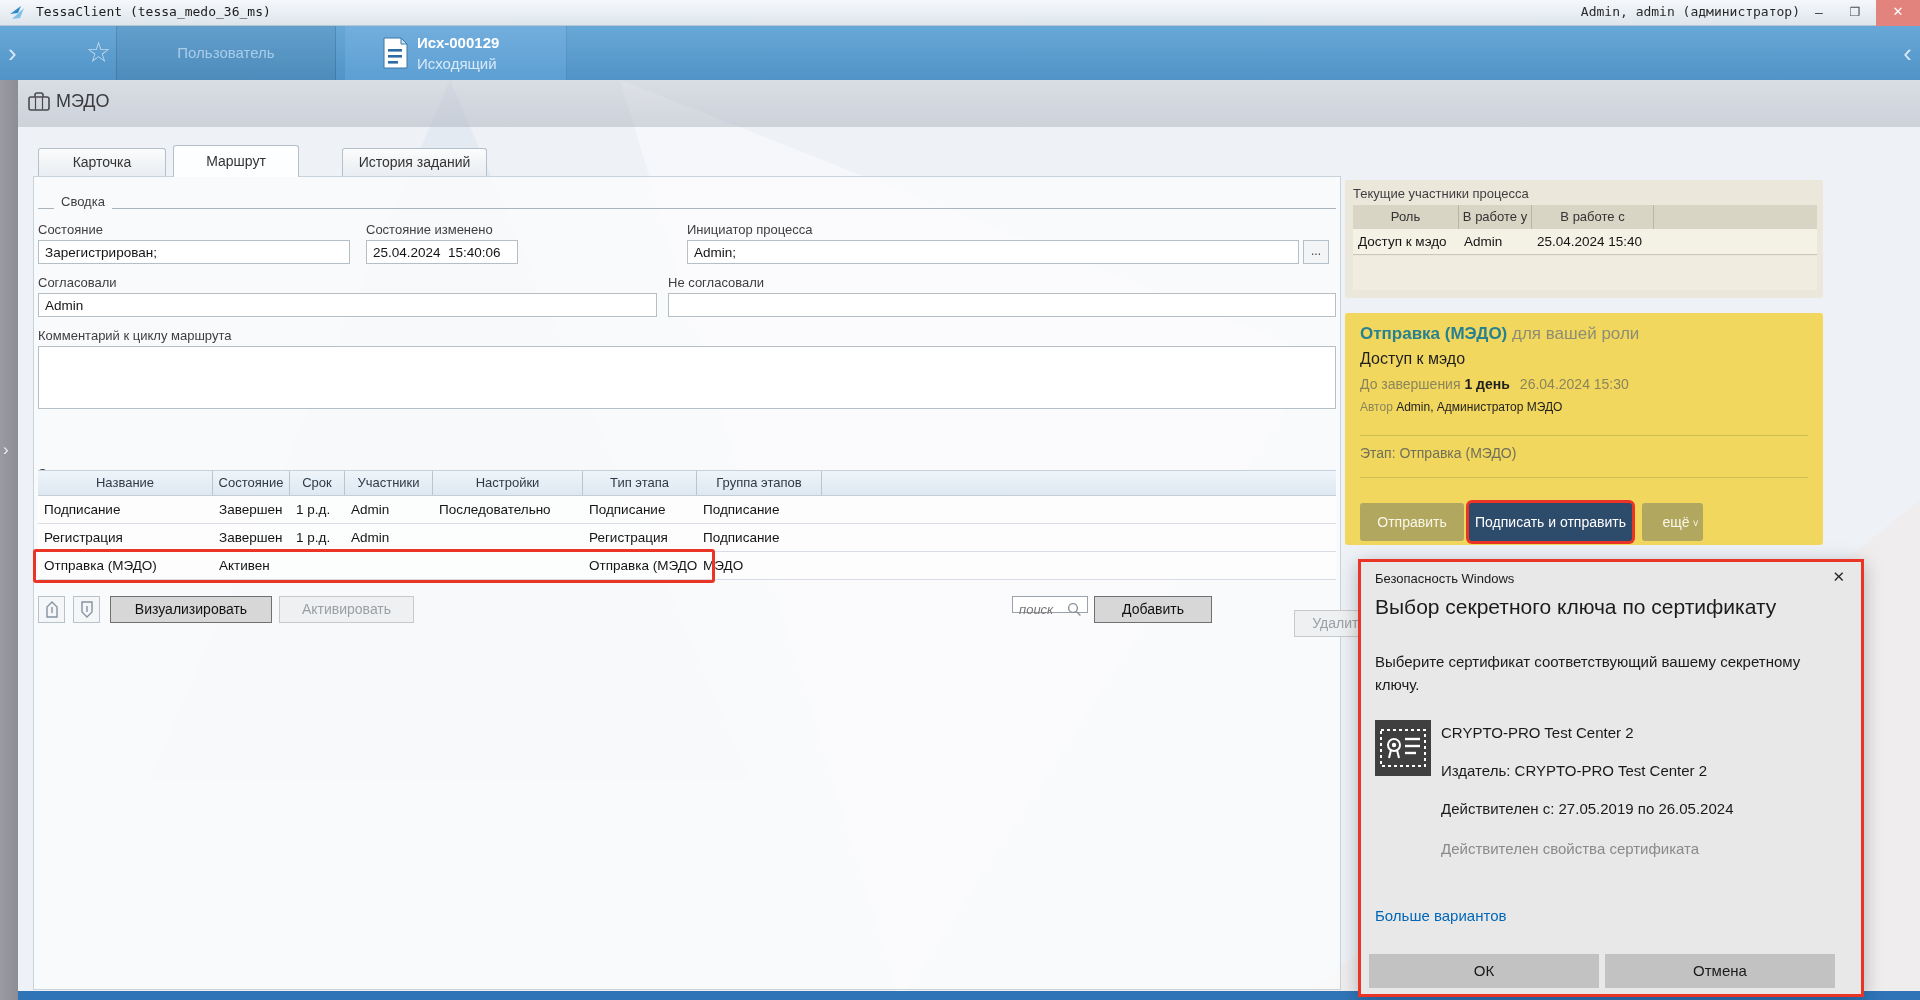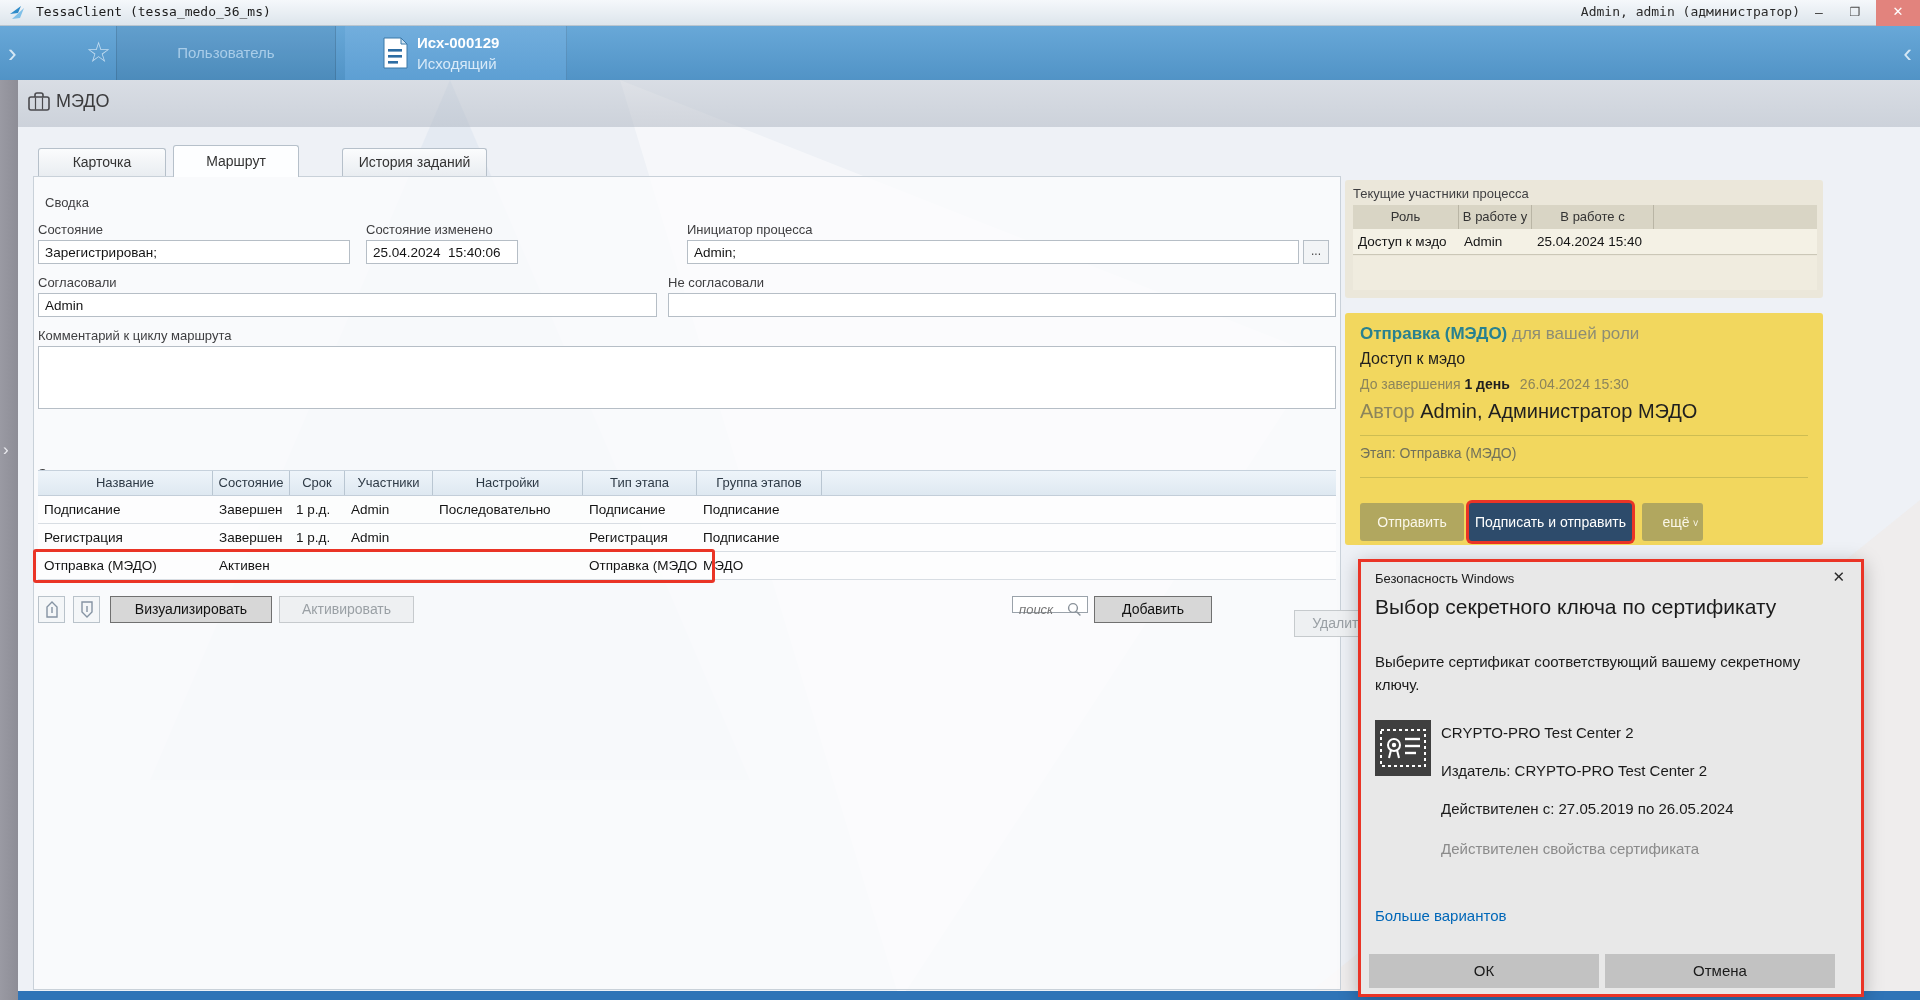--- a/index.html
+++ b/index.html
@@ -54,21 +54,21 @@
   
   .ctab { top:148px; height:28px; background:linear-gradient(#fbfcfd,#e9edf1);
     border:1px solid #b6c0ca; border-bottom:none; border-radius:3px 3px 0 0;
     color:#333; font-size:14px; text-align:center; line-height:27px; z-index:3; }
   .ctab.active { top:145px; height:32px; background:#fdfeff; line-height:31px; z-index:5; }
 
   
   .card { left:33px; top:176px; width:1308px; height:814px;
     background:rgba(252,253,254,0.78); border:1px solid #c9d1d9; z-index:1; }
 
-  .groupbox { left:38px; top:195px; width:1298px; height:14px; display:flex; align-items:flex-start; z-index:2;flex-direction:column; }
+  .groupbox { left:38px; top:195px; width:1298px; height:14px; display:flex; align-items:flex-end; z-index:2; }
   .groupbox .ln { height:1px; background:#aab4be; }
   .groupbox .ln.s { width:16px; }
   .groupbox .ln.l { flex:1; }
   .groupbox .lbl { padding:0 7px; font-size:13px; color:#3f3f41; }
 
   .flabel { font-size:13px; color:#3e3e40; z-index:2; }
   .finput { height:24px; border:1px solid #b6bec6; background:#fff; font-size:13.5px;
     color:#141414; padding:0 6px; z-index:2; font-family:"Liberation Sans",sans-serif; }
   .fmore { width:26px; height:24px; background:#f2f4f6; border:1px solid #b6bec6;
     font-size:12px; color:#444; text-align:center; line-height:20px; z-index:2; }
@@ -119,21 +119,21 @@
   .taskpanel { left:1345px; top:313px; width:478px; height:232px; background:#f2d75e;
     border-radius:3px; z-index:2; }
   .taskpanel > div { position:absolute; }
   .tk-title { left:15px; top:11px; font-size:17px; }
   .tk-title .main { font-weight:bold; color:#29818f; }
   .tk-title .suffix { color:#8d8d74; }
   .tk-role { left:15px; top:37px; font-size:16px; color:#1f1f1f; }
   .tk-deadline { left:15px; top:63px; font-size:14px; color:#8c855b; }
   .tk-deadline b { color:#1f1f1f; }
   .tk-deadline .date { margin-left:10px; }
-  .tk-author { left:15px; top:87px; font-size:20px; color:#8c855b; }
+  .tk-author { left:15px; top:87px; font-size:12px; color:#8c855b; }
   .tk-author .name { color:#1f1f1f; }
   .tk-hr { left:15px; width:448px; height:1px; background:#cdbd52; }
   .tk-stage { left:15px; top:132px; font-size:14px; color:#71715a; }
   .tk-btn { top:190px; height:38px; border:none; border-radius:3px; background:#b1a75f;
     color:#faf7e9; font-size:14px; text-align:center; line-height:38px; }
   .tk-send { left:15px; width:104px; }
   .tk-sign { left:124px; width:163px; background:#2d4b6b; color:#fff;
     box-shadow:0 0 0 3px #ea3426; }
   .tk-more { left:297px; width:61px;padding-left:16px; }
   .tk-more .chev { font-size:10px; margin-left:3px; }

